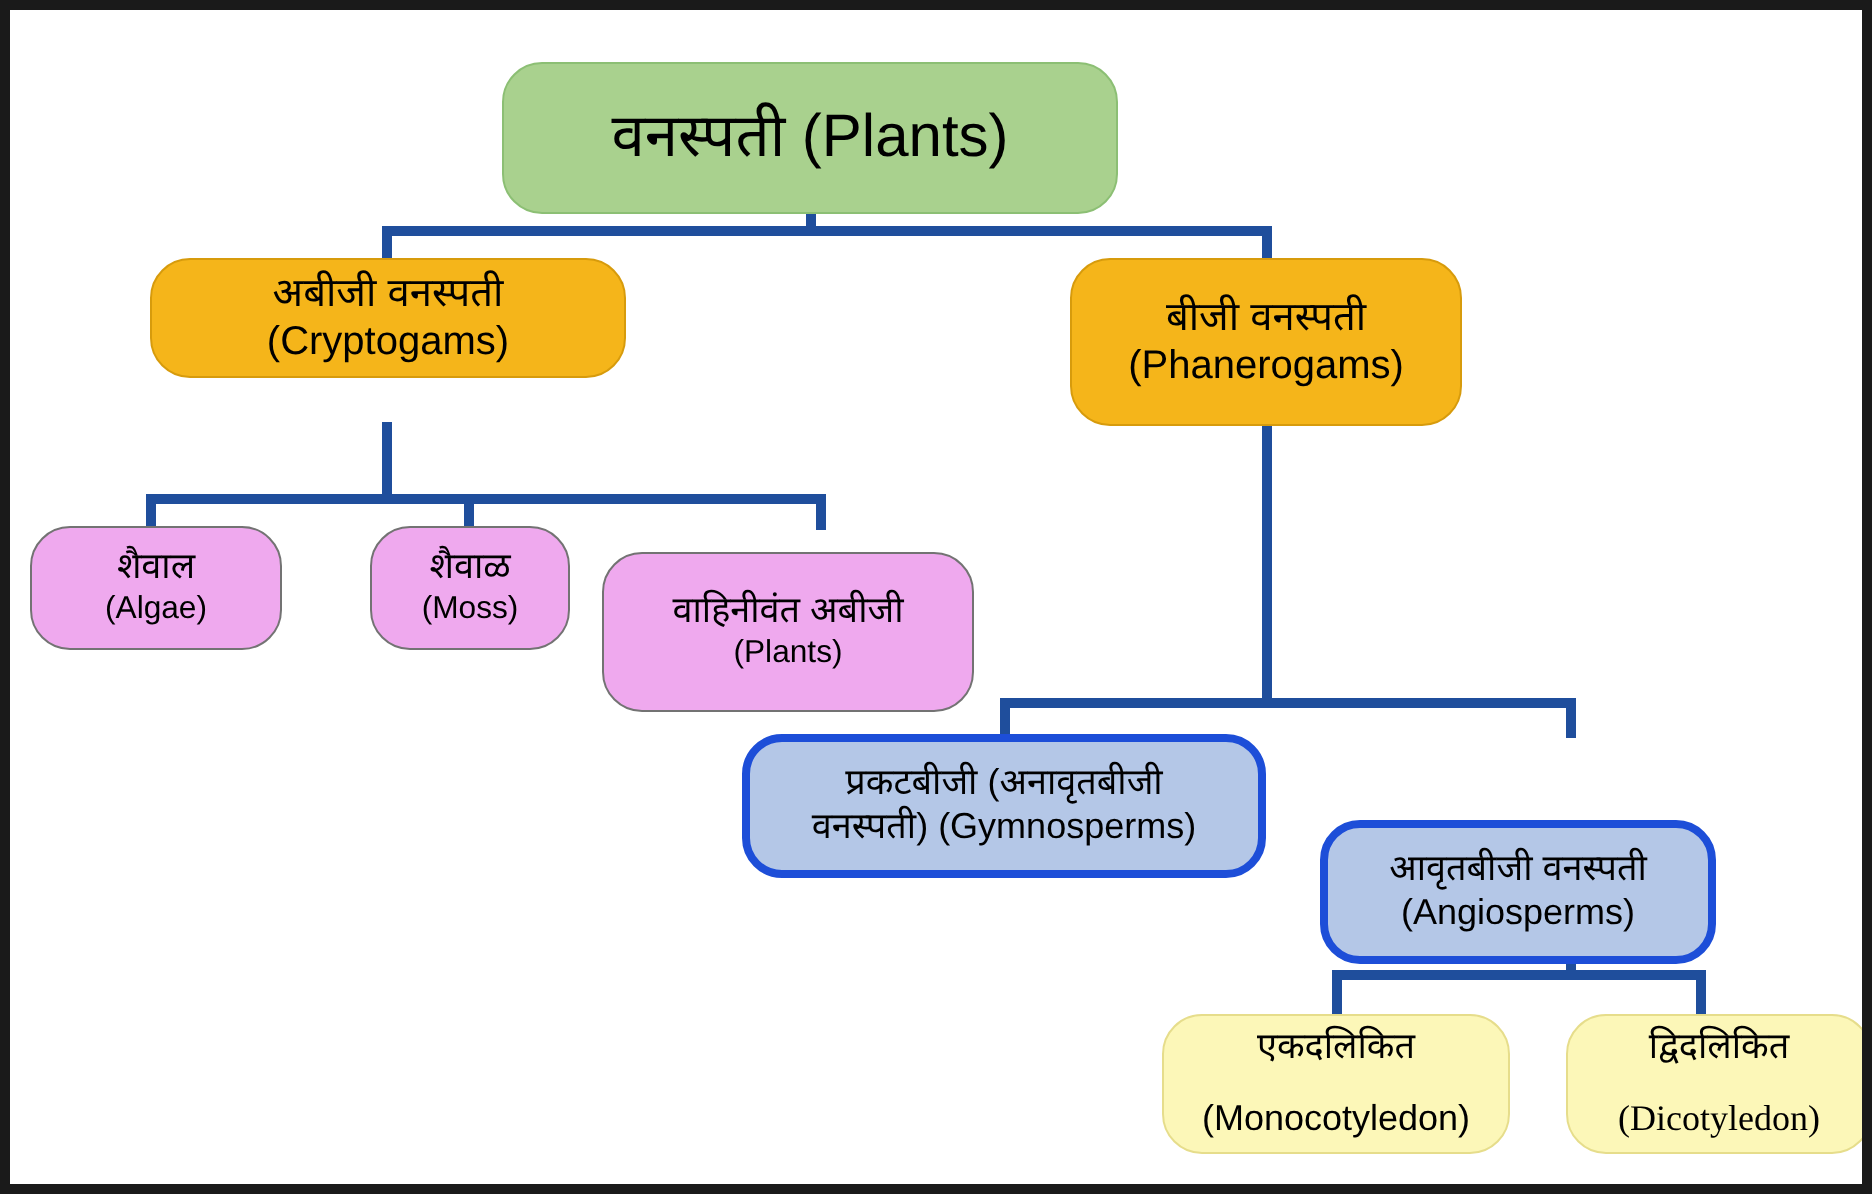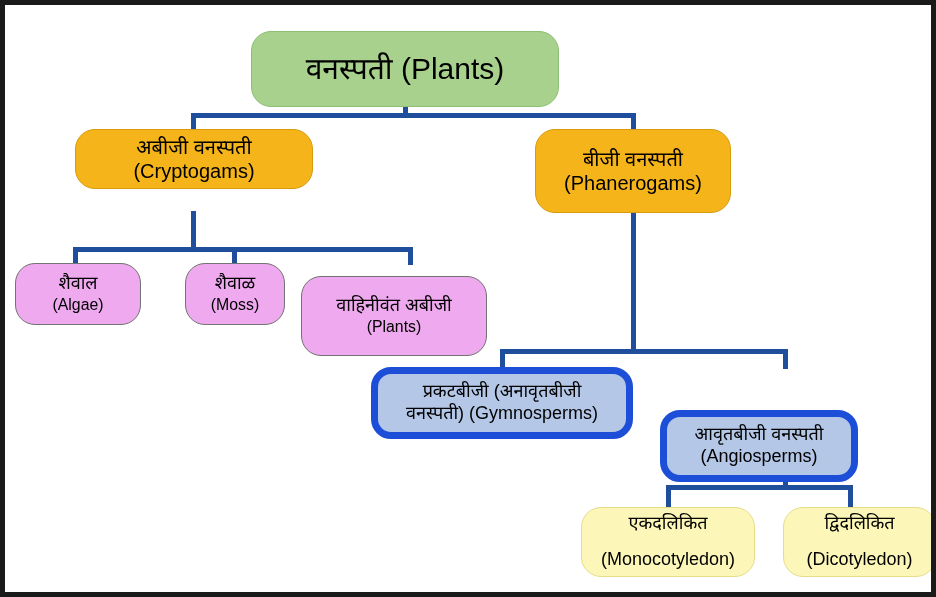--- a/index.html
+++ b/index.html
@@ -59,34 +59,34 @@
     background: #efa9ee;
     border: 1px solid #737373;
     font-size: 18px;
   }
   #n-algae { left: 10px; top: 258px; width: 126px; height: 62px; }
   #n-moss  { left: 180px; top: 258px; width: 100px; height: 62px; }
   #n-ferns { left: 296px; top: 258px; width: 186px; height: 80px; margin-top: 13px; }
   
   .blue {
     background: #b4c7e7;
-    border: 7px solid #1d4ed8;
+    border: 4px solid #1d4ed8;
     font-size: 18px;
   }
   #n-gymno { left: 366px; top: 362px; width: 262px; height: 72px; }
   #n-angio { left: 655px; top: 362px; width: 198px; height: 72px; margin-top: 43px; }
   
   .yellow {
     background: #fcf7b8;
     border: 1px solid #e6dd8b;
     font-size: 18px;
     gap: 14px;
   }
   #n-mono { left: 576px; top: 502px; width: 174px; height: 70px; }
-  #n-di   { left: 778px; top: 502px; width: 153px; height: 70px; }
+  #n-di   { left: 778px; top: 502px; width: 153px; height: 70px; font-family: Liberation Serif, serif; }
 
   .line {
     position: absolute;
     background: #1f4e9c;
     z-index: 1;
   }
   .v { width: 5px; }
   .h { height: 5px; }
   .small { font-size: 0.88em; }
 </style>

